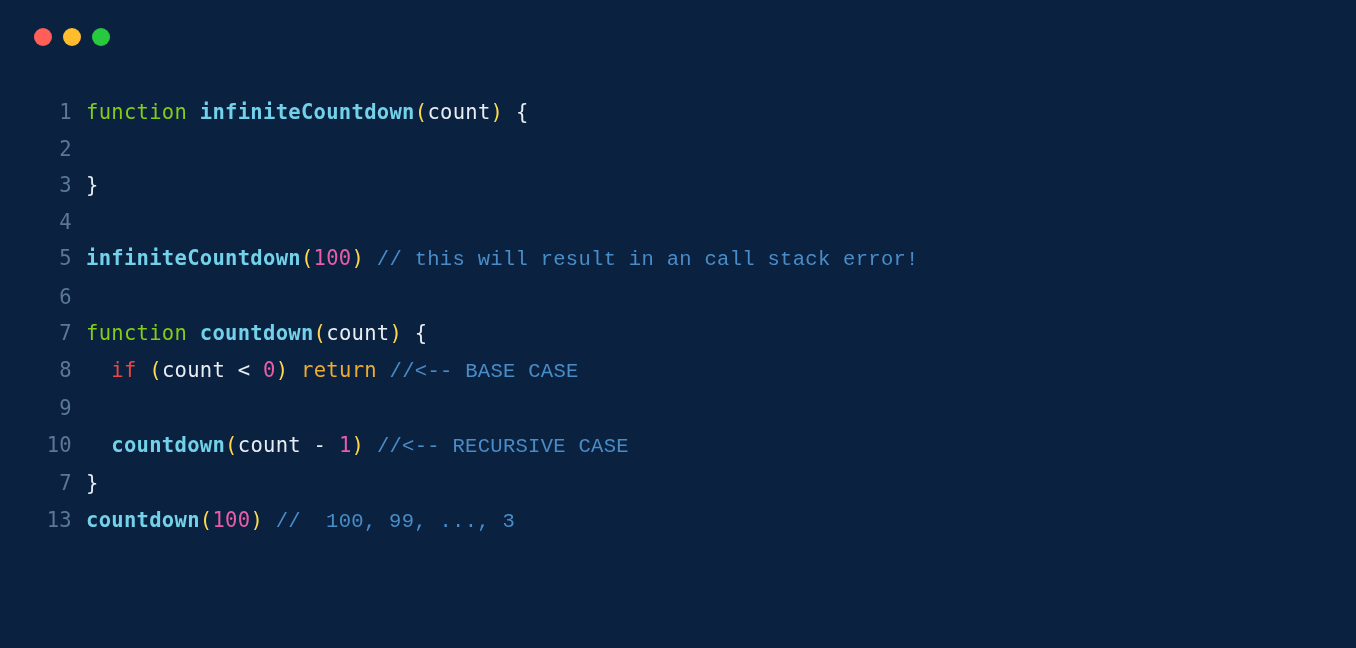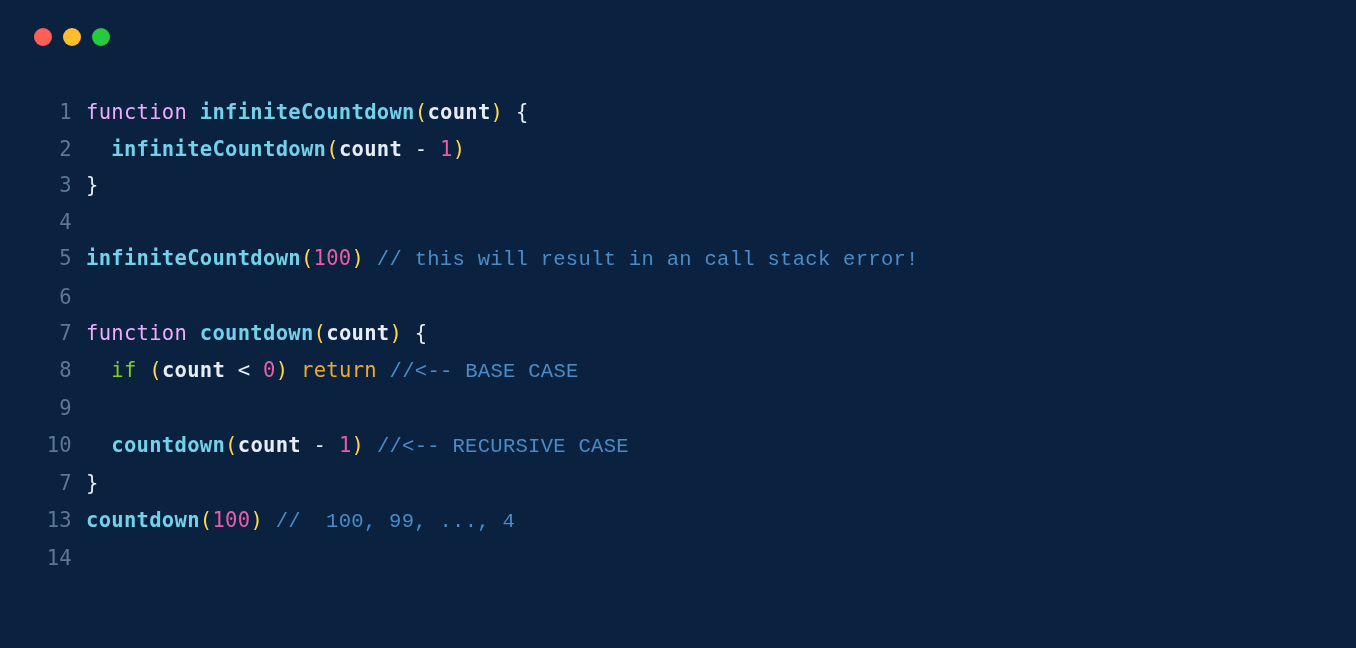--- a/index.html
+++ b/index.html
@@ -50,47 +50,46 @@
       text-align: right;
       padding-right: 14px;
       flex-shrink: 0;
       user-select: none;
     }
     
     .line-content {
       color: #e8edf3;
     }
     
-    .tok-keyword { color: #f0abfc; text-align: center; }
+    .tok-keyword { color: #84cc16; text-align: center; }
     .tok-function { color: #73d2ea; font-weight: bold; }
     .tok-paren { color: #ffd84e; }
-    .tok-param { color: #e8edf3; font-weight: bold; }
+    .tok-param { color: #e8edf3; }
     .tok-op { color: #e8edf3; }
     .tok-number { color: #e95da8; }
     .tok-comment { color: #4a8cc7; font-family: Liberation Mono, monospace; }
     .tok-brace { color: #e8edf3; }
     .tok-return { color: #efab2e; margin-top: 28px; }
-    .tok-if { color: #84cc16; }
+    .tok-if { color: #ef4444; }
   </style>
 </head>
 <body>
 
 <div class="window-controls">
   <div class="window-dot dot-red"></div>
   <div class="window-dot dot-yellow"></div>
   <div class="window-dot dot-green"></div>
 </div>
 
 <div class="code-area" id="code-area">
     <div class="code-line"><span class="line-number">1</span><span class="line-content"><span class="tok-keyword">function</span><span> </span><span class="tok-function">infiniteCountdown</span><span class="tok-paren">(</span><span class="tok-param">count</span><span class="tok-paren">)</span><span> </span><span class="tok-brace">{</span></span></div>
-    <div class="code-line"><span class="line-number">2</span><span class="line-content"><span>  </span><span class="tok-function">infiniteCountdown</span><span class="tok-paren">(</span><span class="tok-param">count</span><span> </span><span class="tok-op">-</span><span> </span><span class="tok-number">1</span><span class="tok-paren">)</span></span></div>
+    <div class="code-line"><span class="line-number">2</span></div>
     <div class="code-line"><span class="line-number">3</span><span class="line-content"><span class="tok-brace">}</span></span></div>
     <div class="code-line"><span class="line-number">4</span><span class="line-content"></span></div>
     <div class="code-line"><span class="line-number">5</span><span class="line-content"><span class="tok-function">infiniteCountdown</span><span class="tok-paren">(</span><span class="tok-number">100</span><span class="tok-paren">)</span><span> </span><span class="tok-comment">// this will result in an call stack error!</span></span></div>
     <div class="code-line"><span class="line-number">6</span><span class="line-content"></span></div>
     <div class="code-line"><span class="line-number">7</span><span class="line-content"><span class="tok-keyword">function</span><span> </span><span class="tok-function">countdown</span><span class="tok-paren">(</span><span class="tok-param">count</span><span class="tok-paren">)</span><span> </span><span class="tok-brace">{</span></span></div>
     <div class="code-line"><span class="line-number">8</span><span class="line-content"><span>  </span><span class="tok-if">if</span><span> </span><span class="tok-paren">(</span><span class="tok-param">count</span><span> </span><span class="tok-op">&lt;</span><span> </span><span class="tok-number">0</span><span class="tok-paren">)</span><span> </span><span class="tok-return">return</span><span> </span><span class="tok-comment">//&lt;-- BASE CASE</span></span></div>
     <div class="code-line"><span class="line-number">9</span><span class="line-content"></span></div>
     <div class="code-line"><span class="line-number">10</span><span class="line-content"><span>  </span><span class="tok-function">countdown</span><span class="tok-paren">(</span><span class="tok-param">count</span><span> </span><span class="tok-op">-</span><span> </span><span class="tok-number">1</span><span class="tok-paren">)</span><span> </span><span class="tok-comment">//&lt;-- RECURSIVE CASE</span></span></div>
     <div class="code-line"><span class="line-number">7</span><span class="line-content"><span class="tok-brace">}</span></span></div>
-    <div class="code-line"><span class="line-number">13</span><span class="line-content"><span class="tok-function">countdown</span><span class="tok-paren">(</span><span class="tok-number">100</span><span class="tok-paren">)</span><span> </span><span class="tok-comment">//  100, 99, ..., 4</span></span></div>
-    <div class="code-line"><span class="line-number">14</span><span class="line-content"></span></div>
+    <div class="code-line"><span class="line-number">13</span><span class="line-content"><span class="tok-function">countdown</span><span class="tok-paren">(</span><span class="tok-number">100</span><span class="tok-paren">)</span><span> </span><span class="tok-comment">//  100, 99, ..., 3</span></span></div>
   </div>
 
 </body></html>

